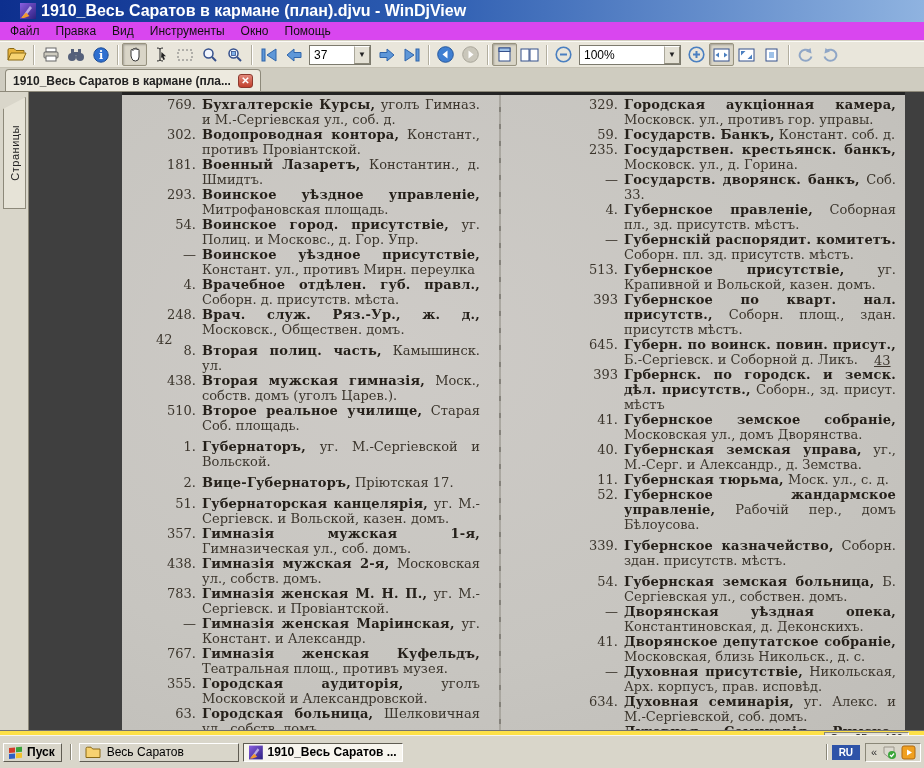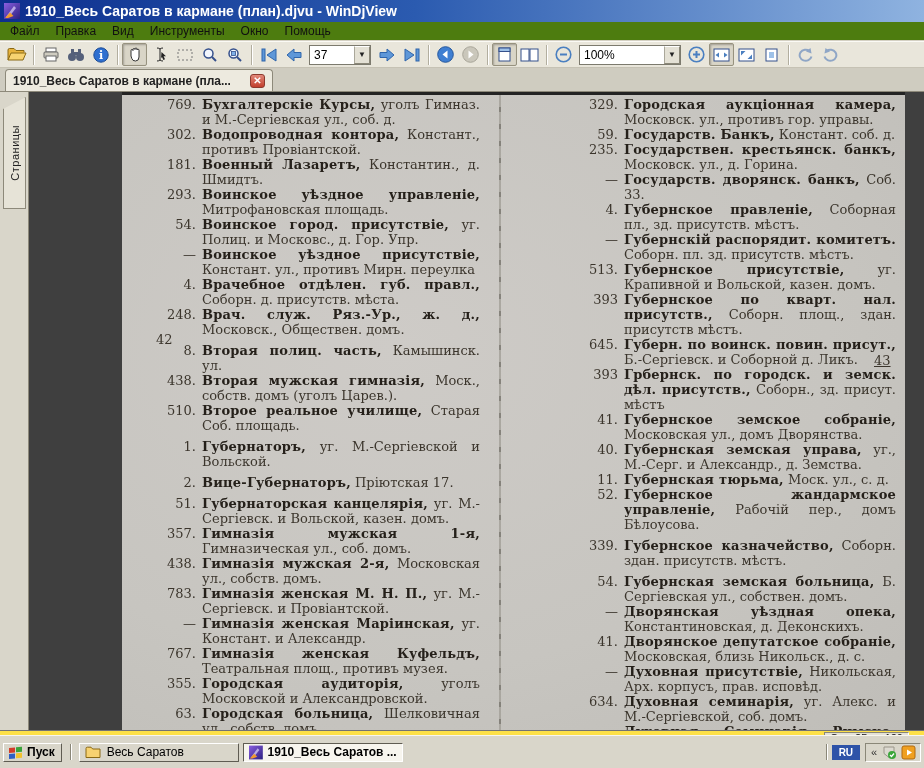--- a/index.html
+++ b/index.html
@@ -2,27 +2,27 @@
 <html><head>
 <meta charset="utf-8">
 <style>
   * { box-sizing: border-box; margin: 0; padding: 0; }
   html,body { width:924px; height:768px; overflow:hidden; }
   body { font-family:"Liberation Sans", sans-serif; background:#3f3f3f; position:relative; }
 
   
   .titlebar { position:absolute; top:0; left:0; right:0; height:22px;
     background:linear-gradient(90deg,#0d2f8e 0%,#2b5bb0 45%,#8fb3e0 100%);
-    display:flex; align-items:center; gap:5px; padding:0 4px;
-    color:#fff; font-size:14px; font-weight:bold; }
+    display:flex; align-items:center; gap:5px; padding:0 20px;
+    color:#fff; font-size:16px; font-weight:bold; }
   .appicon { width:16px; height:16px; flex:0 0 auto; }
 
   
   .menubar { position:absolute; top:22px; left:0; right:0; height:19px;
-    background:#4d7c0f; display:flex; align-items:center; font-size:12px; color:#111;
+    background:#d946ef; display:flex; align-items:center; font-size:12px; color:#111;
     padding-left:2px; border-bottom:1px solid #d4d0c3; }
   .menubar span { padding:2px 8px; cursor:default; }
 
   
   .toolbar { position:absolute; top:41px; left:0; right:0; height:27px;
     background:#e9e6db; border-top:1px solid #fbfaf5; border-bottom:1px solid #c6c2b4;
     display:flex; align-items:center; padding:0 4px; }
   .tbtn { width:25px; height:23px; display:flex; align-items:center; justify-content:center;
     border:1px solid transparent; border-radius:2px; }
   .tbtn.pressed { background:#d9d5c7; border:1px solid #97927f;
@@ -33,21 +33,21 @@
   .combo .val { font-size:12px; padding:2px 4px; flex:1; white-space:nowrap; }
   .combo .drop { width:16px; background:#e4e1d5; border-left:1px solid #aaa79a;
     display:flex; align-items:center; justify-content:center; font-size:8px; color:#222;
     border-top:1px solid #fff; border-right:1px solid #8a8778; border-bottom:1px solid #8a8778; }
   .combo.page { width:62px; } .combo.zoom { width:102px; }
 
   
   .tabbar { position:absolute; top:68px; left:0; right:0; height:24px;
     background:#cfccc0; border-bottom:1px solid #8d897a; display:flex; align-items:flex-end; padding-left:5px; }
   .doctab { height:22px; background:#edeadf; border:1px solid #8d897a; border-bottom:none;
-    border-radius:4px 4px 0 0; display:flex; align-items:center; gap:19px; padding:0 7px;
+    border-radius:4px 4px 0 0; display:flex; align-items:center; gap:7px; padding:0 7px;
     font-size:12px; font-weight:bold; color:#222; }
   .tabclose { width:15px; height:14px; border:1px solid #8d3a2e; border-radius:3px;
     background:linear-gradient(#e2897b,#c23f2c); color:#fff; font-size:10px; font-weight:bold;
     line-height:12px; text-align:center; }
 
   
   .main { position:absolute; top:92px; left:0; right:0; height:638px; }
   .sidebar { position:absolute; top:0; left:0; width:29px; height:100%;
     background:#d9d6ca; border-right:1px solid #8d897a; }
   .sidetab { position:absolute; top:5px; left:3px; width:23px; height:112px;

